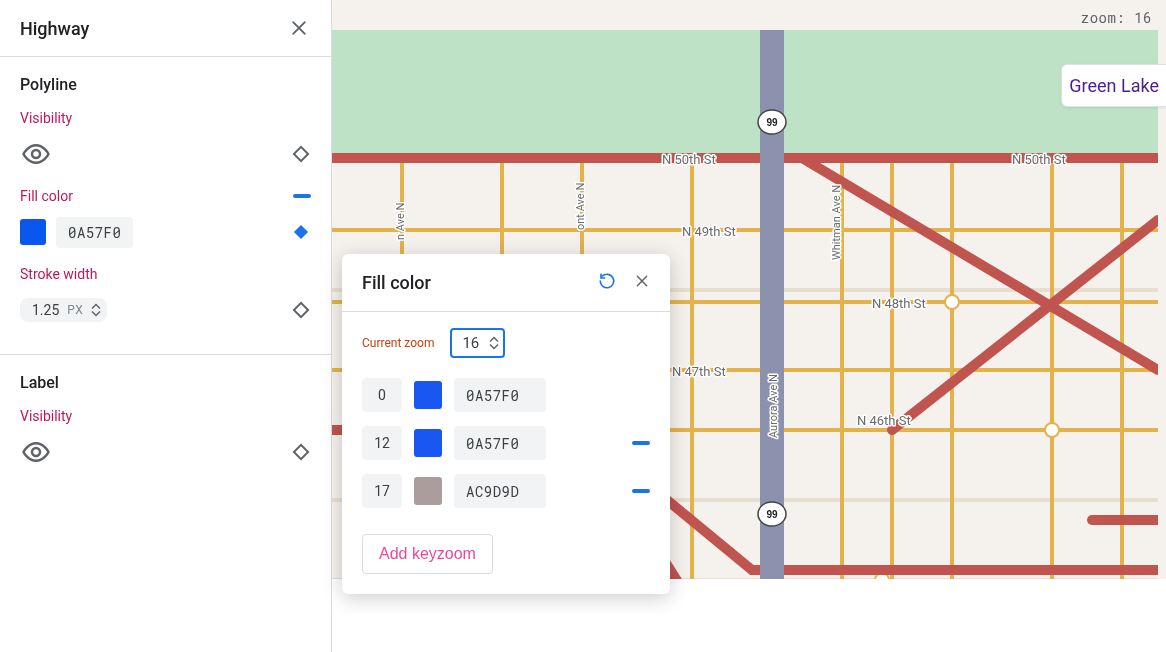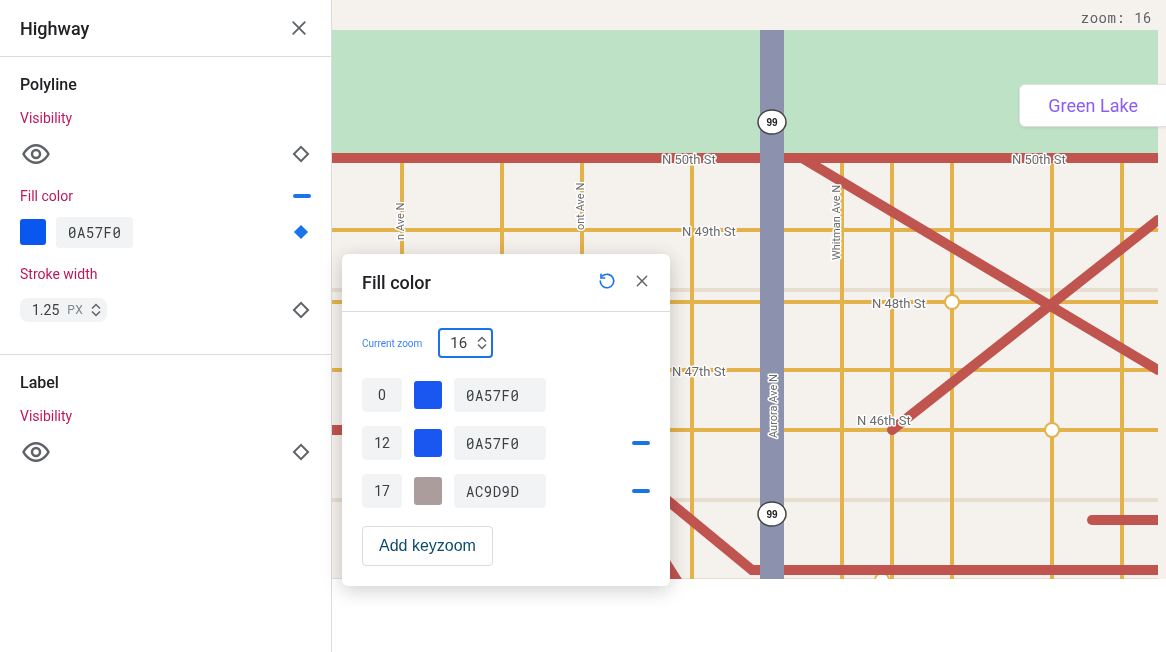--- a/index.html
+++ b/index.html
@@ -87,24 +87,24 @@
     overflow: hidden;
   }
   .zoom-readout {
     position:absolute; top:8px; right:14px;
     font-family: "Roboto Mono", monospace;
     color:#5f6368; font-size:14px;
     letter-spacing:0.5px;
     z-index: 20;
   }
   .map-chip {
-    position:absolute; top:84px; right:0;
+    position:absolute; top:64px; right:0;
     background:#fff; border:1px solid #e0e0e0; border-radius:6px 0 0 6px;
-    padding:10px 28px;
-    font-size:18px; color:#8b5cf6; font-weight:400;
+    padding:10px 7px;
+    font-size:18px; color:#4c1d95; font-weight:400;
     box-shadow:0 1px 3px rgba(0,0,0,0.08);
     z-index: 20;
     border-right: none;
   }
   .map-svg { position:absolute; top:30px; left:0; width:826px; height:622px; }
   .map-svg .park { fill:#bde2c5; }
   .map-svg .land { fill:#f5f1ec; }
   .map-svg .highway { stroke:#c0544f; stroke-width:10; fill:none; stroke-linecap:round; }
   .map-svg .road { stroke:#e4b24a; stroke-width:4; fill:none; }
   .map-svg .road-minor { stroke:#e7decf; stroke-width:4; fill:none; }
@@ -128,21 +128,21 @@
   }
   .pop-header {
     display:flex; align-items:center; justify-content:space-between;
     padding:18px 20px;
     border-bottom:1px solid #dadce0;
   }
   .pop-title { font-size:18px; font-weight:500; color:#202124; }
   .pop-header-right { display:flex; align-items:center; gap:18px; color:#5f6368; }
   .pop-body { padding:16px 20px 20px; }
   .cz-row { display:flex; align-items:center; gap:16px; margin-bottom:20px; }
-  .cz-label { font-size:10px; color:#3b82f6; }
+  .cz-label { font-size:12px; color:#c2410c; }
   .cz-input {
     border:2px solid #1a73e8; border-radius:4px;
     padding:4px 4px 4px 10px;
     display:flex; align-items:center; gap:10px;
     font-size:15px; color:#3c4043;
   }
   .kz-row {
     display:flex; align-items:center; gap:12px;
     margin-bottom:14px;
   }
@@ -158,23 +158,23 @@
     height:34px; background:#f1f3f4; border-radius:4px;
     display:flex; align-items:center;
     padding: 0 12px;
     font-family:"Roboto Mono", monospace; font-size:14px; color:#3c4043;
     letter-spacing:0.5px;
   }
   .kz-spacer { flex:1; }
   .add-btn {
     border:1px solid #dadce0; border-radius:4px;
     padding:10px 16px;
-    font-size:16px; color:#0c4a6e; font-weight:500;
+    font-size:16px; color:#ec4899; font-weight:500;
     background:#fff; cursor:pointer;
-    margin-top: 4px;
+    margin-top: 12px;
   }
 </style>
 </head>
 <body>
 
 <div class="app">
 
   <div class="sidebar">
     <div class="sidebar-header">
       <div class="sidebar-title">Highway</div>

